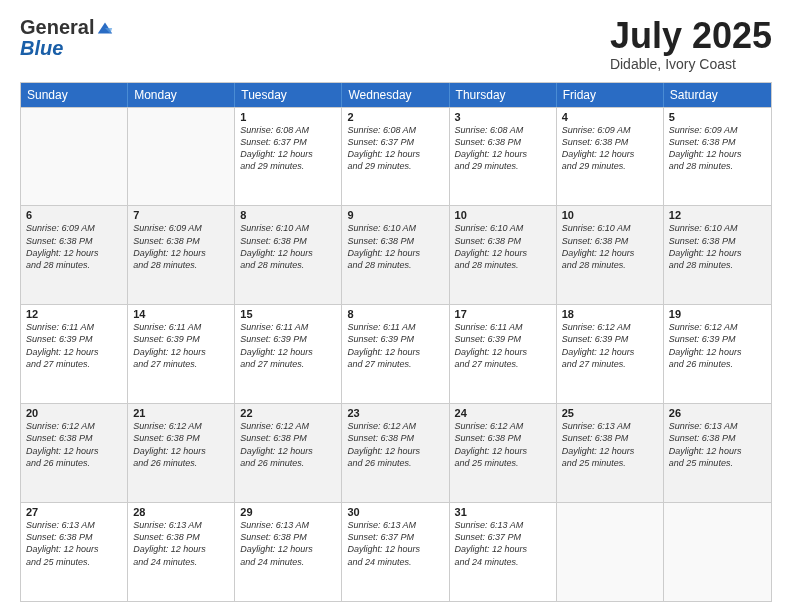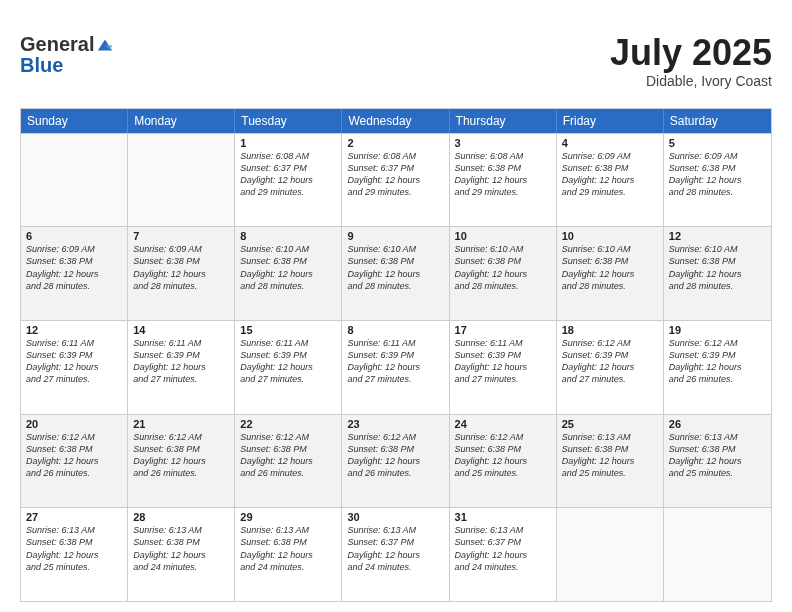--- a/index.html
+++ b/index.html
@@ -6,24 +6,23 @@
     body {
       width: 792px;
       height: 612px;
       font-family: Arial, sans-serif;
       background: #fff;
       overflow: hidden;
     }
     .page {
       width: 792px;
       height: 612px;
-      padding: 33px 20px 10px 20px;
+      padding: 16px 20px 10px 20px;
       display: flex;
       flex-direction: column;
-      gap: 9px;
     }
     .header {
       display: flex;
       justify-content: space-between;
       align-items: flex-start;
       margin-bottom: 10px;
     }
     .logo {
       display: flex;
       flex-direction: column;
@@ -40,21 +39,21 @@
     }
     .logo-blue {
       color: #1a5fa8;
     }
     .logo-icon {
       width: 18px;
       height: 18px;
       margin-left: 2px;
     }
     .title-block {
-      text-align: right;
+      text-align: left;
     }
     .month-title {
       font-size: 36px;
       font-weight: bold;
       color: #222;
       line-height: 1.1;
     }
     .subtitle {
       font-size: 14px;
       color: #444;
@@ -131,21 +130,21 @@
 <div class="page">
   <div class="header">
     <div class="logo">
       <div class="logo-text">
         <span class="logo-general">General</span>
         <svg class="logo-icon" viewBox="0 0 20 20">
           <polygon points="2,16 10,4 18,16" fill="#2a6cc4"></polygon>
           <polygon points="10,10 16,16 18,10" fill="#5a9de0" opacity="0.7"></polygon>
         </svg>
       </div>
-      <div style="margin-top:-2px;">
+      <div style="margin-top:-2px;font-style:italic;">
         <span class="logo-blue" style="font-size:20px;font-weight:bold;color:#1a5fa8;">Blue</span>
       </div>
     </div>
     <div class="title-block">
       <div class="month-title">July 2025</div>
       <div class="subtitle">Didable, Ivory Coast</div>
     </div>
   </div>
 
   <div class="calendar">

